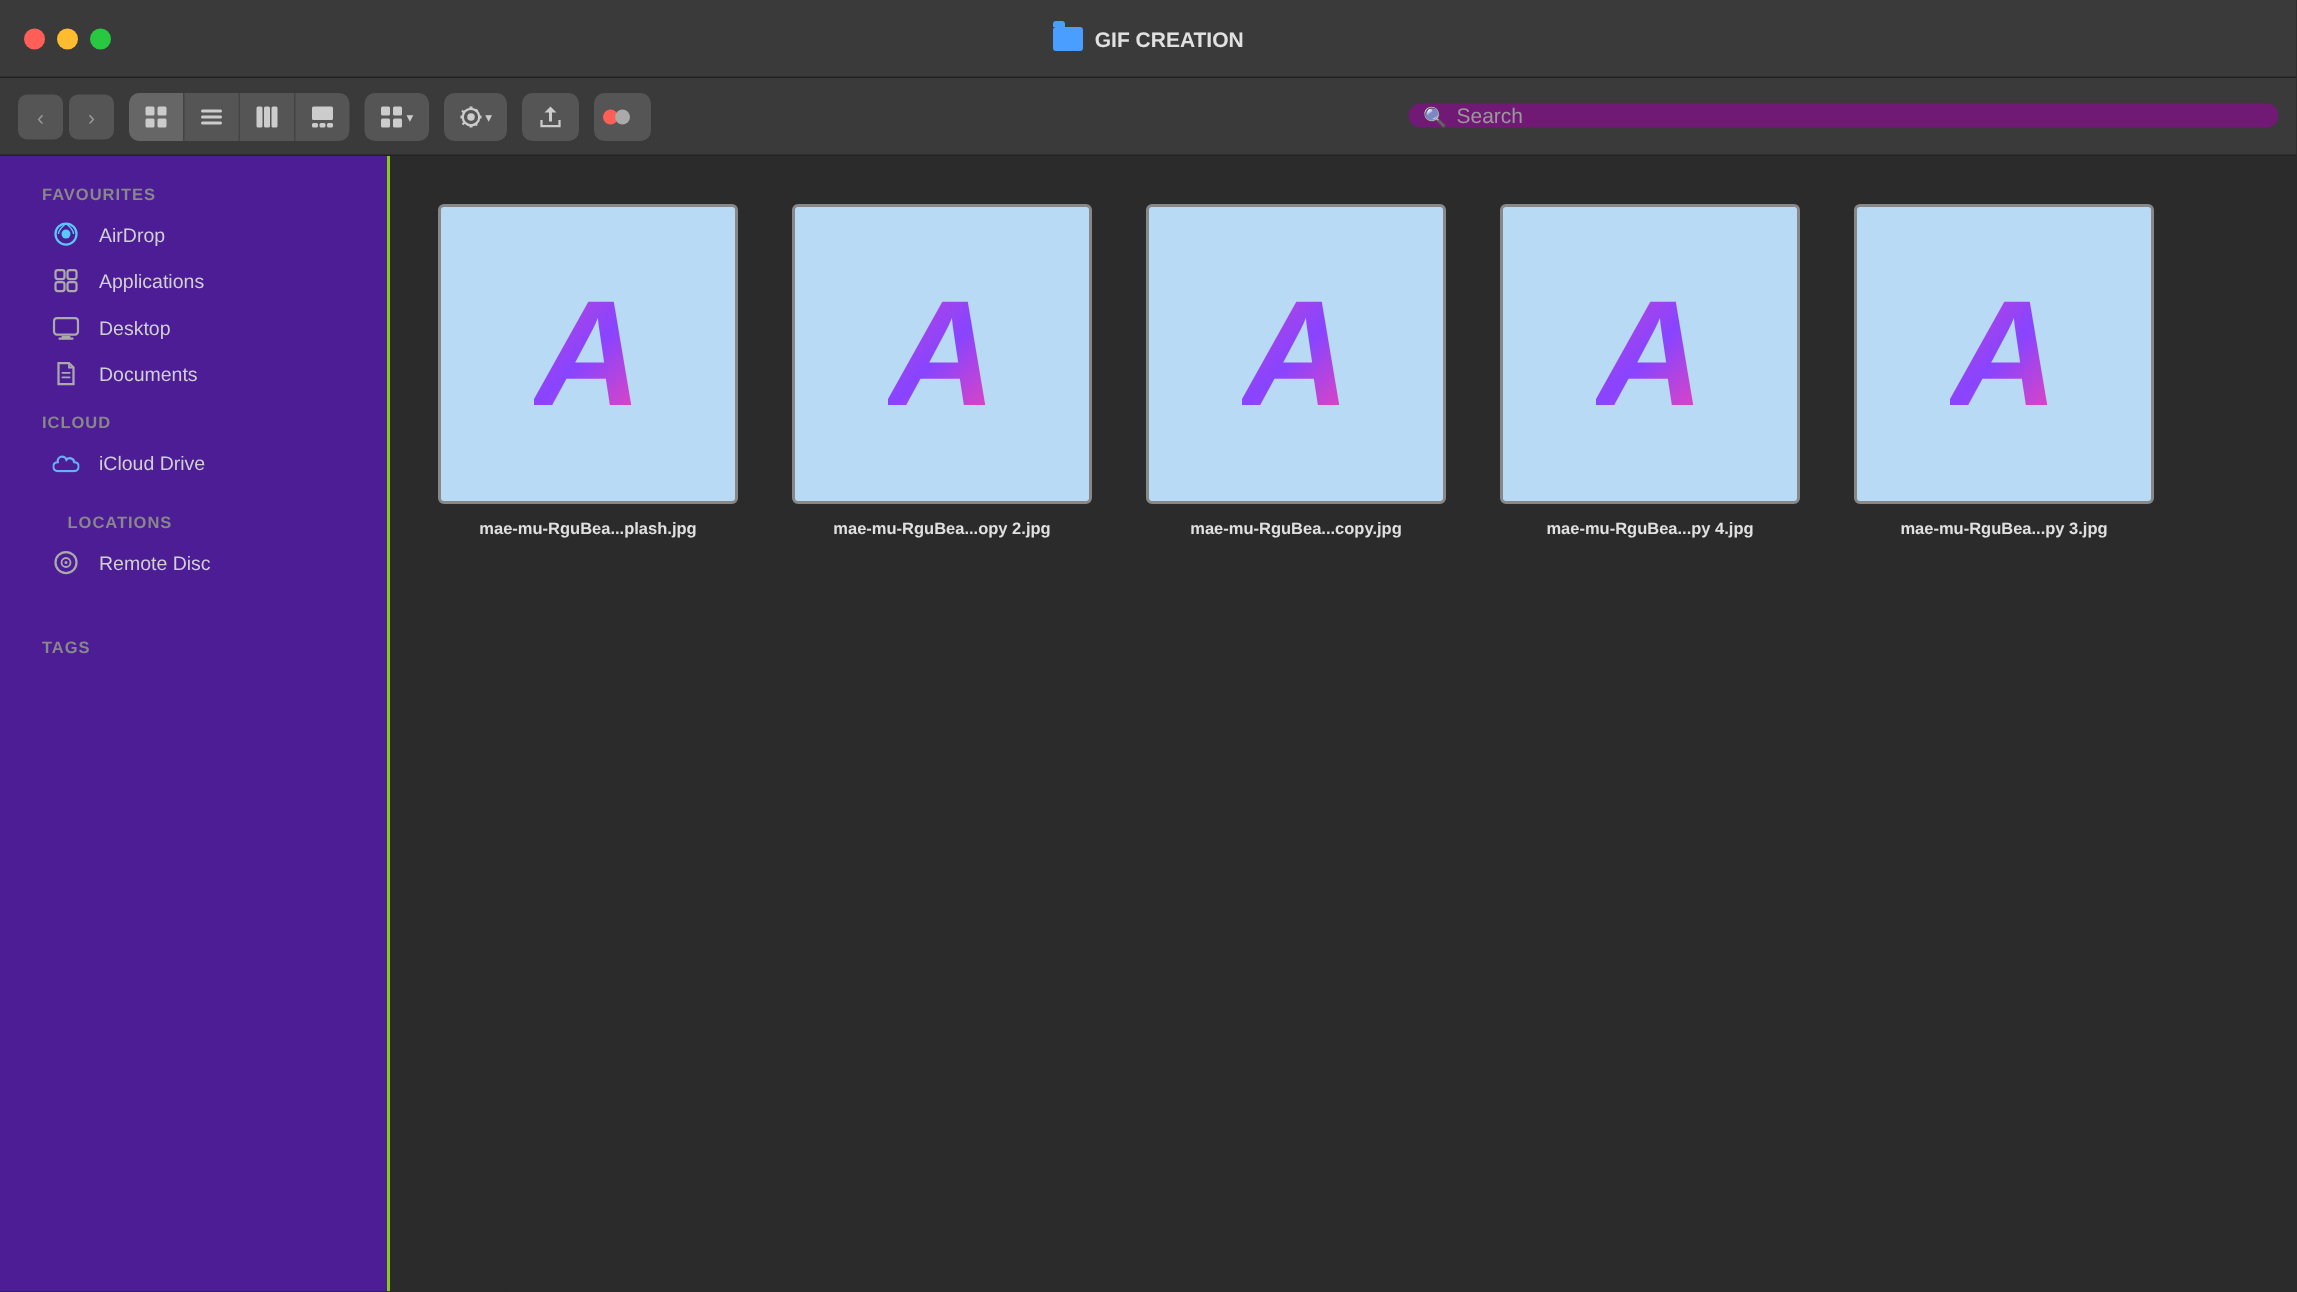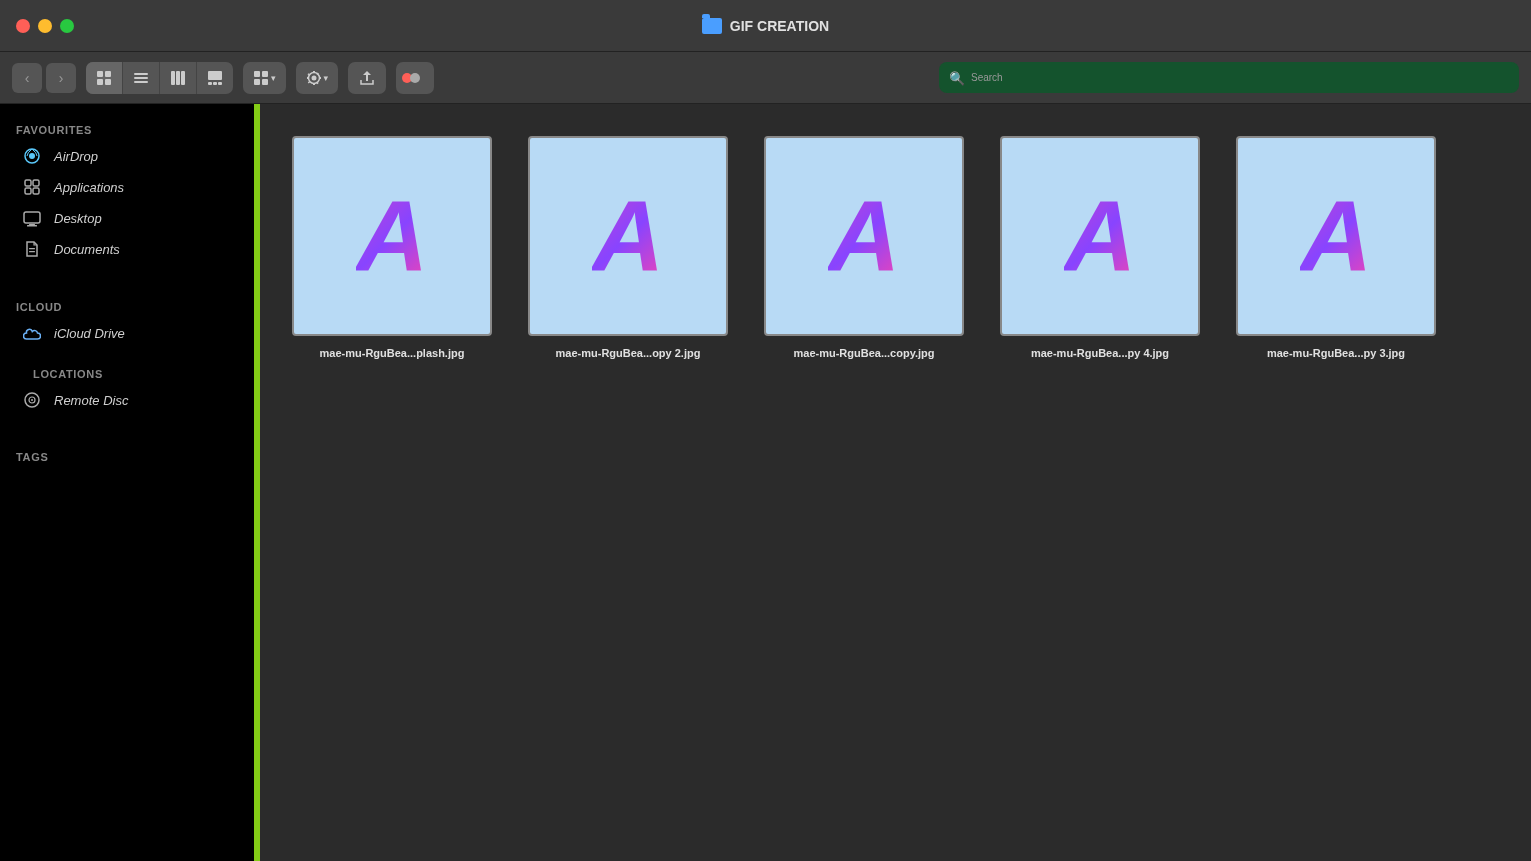--- a/index.html
+++ b/index.html
@@ -117,27 +117,27 @@
       align-items: center;
       justify-content: center;
     }
     .search-bar {
       flex: 1;
       max-width: 580px;
       margin-left: auto;
     }
     .search-input {
       width: 100%;
-      height: 31px;
-      background: #14532d;
+      height: 16px;
+      background: #701a75;
       border: none;
       border-radius: 8px;
       color: #ccc;
       padding: 0 12px 0 32px;
-      font-size: 10px;
+      font-size: 14px;
       outline: none;
     }
     .search-input::placeholder { color: #999; }
     .search-wrap {
       position: relative;
     }
     .search-icon-inside {
       position: absolute;
       left: 10px;
       top: 50%;
@@ -162,45 +162,44 @@
     
     .main {
       display: flex;
       flex: 1;
       overflow: hidden;
     }
 
     
     .sidebar {
       width: 260px;
-      background: #000000;
-      border-right: 6px solid #84cc16;
+      background: #4c1d95;
+      border-right: 2px solid #84cc16;
       overflow-y: auto;
-      padding: 12px 0;
+      padding: 12px 12px;
       flex-shrink: 0;
     }
     .sidebar-section-title {
       color: #888;
       font-size: 11px;
       font-weight: 700;
       text-transform: uppercase;
       letter-spacing: 0.06em;
       padding: 8px 16px 4px;
     }
     .sidebar-item {
       display: flex;
       align-items: center;
       gap: 12px;
       padding: 5px 16px;
       color: #d0d0d0;
       font-size: 13px;
       cursor: pointer;
       border-radius: 6px;
       margin: 1px 6px;
-      font-style: italic;
     }
     .sidebar-item-icon {
       width: 20px;
       height: 20px;
       display: flex;
       align-items: center;
       justify-content: center;
       font-size: 16px;
       flex-shrink: 0;
     }
@@ -418,21 +417,21 @@
           <path d="M11 2v3h3" stroke="#aaa" stroke-width="1.2" fill="none"></path>
           <rect x="6" y="8" width="6" height="1.2" rx="0.5" fill="#aaa"></rect>
           <rect x="6" y="11" width="6" height="1.2" rx="0.5" fill="#aaa"></rect>
         </svg>
       </div>
       <span>Documents</span>
     </div>
 
 
 
-    <div class="sidebar-section-title" style="margin-top:29px;">iCloud</div>
+    <div class="sidebar-section-title" style="margin-top:4px;">iCloud</div>
 
     <div class="sidebar-item">
       <div class="sidebar-item-icon icon-icloud">
         <svg width="18" height="13" viewBox="0 0 18 13" fill="none">
           <path d="M14.5 12H3.5a3 3 0 010-6 3 3 0 015.8-1.5A3 3 0 0114.5 6a3 3 0 010 6z" stroke="#6ab0f5" stroke-width="1.5" fill="none"></path>
         </svg>
       </div>
       <span>iCloud Drive</span>
     </div>
 

